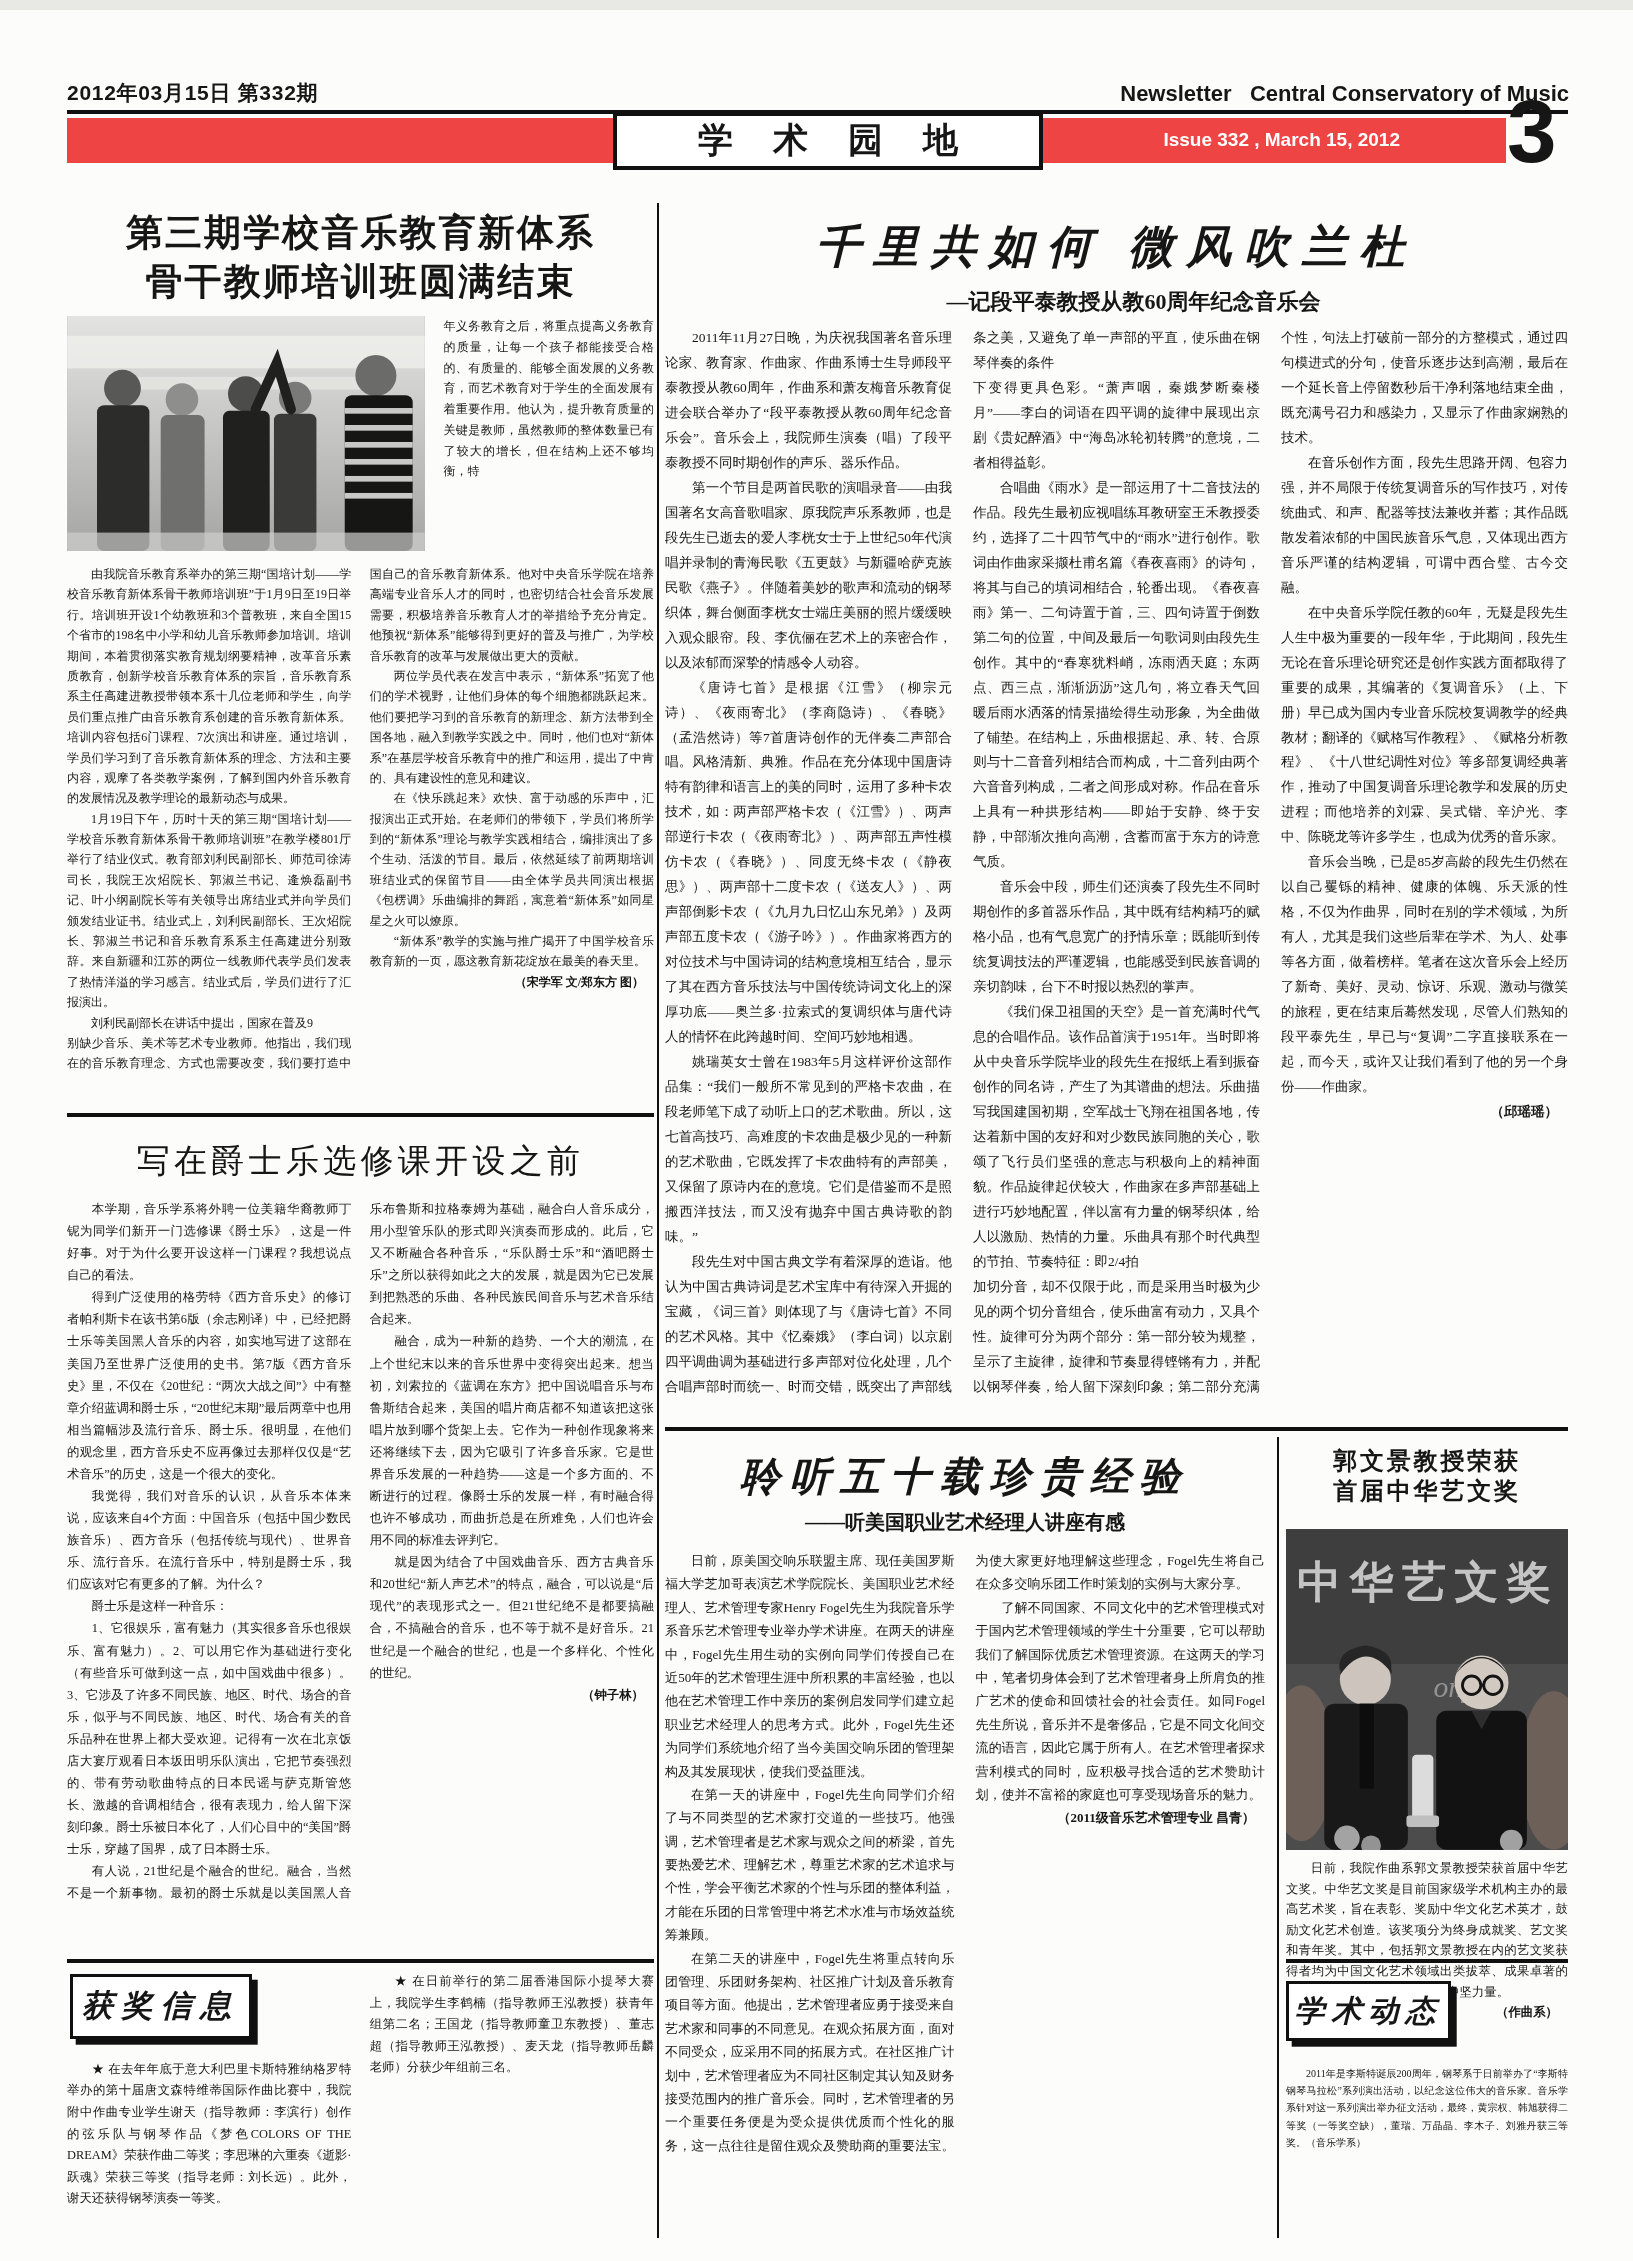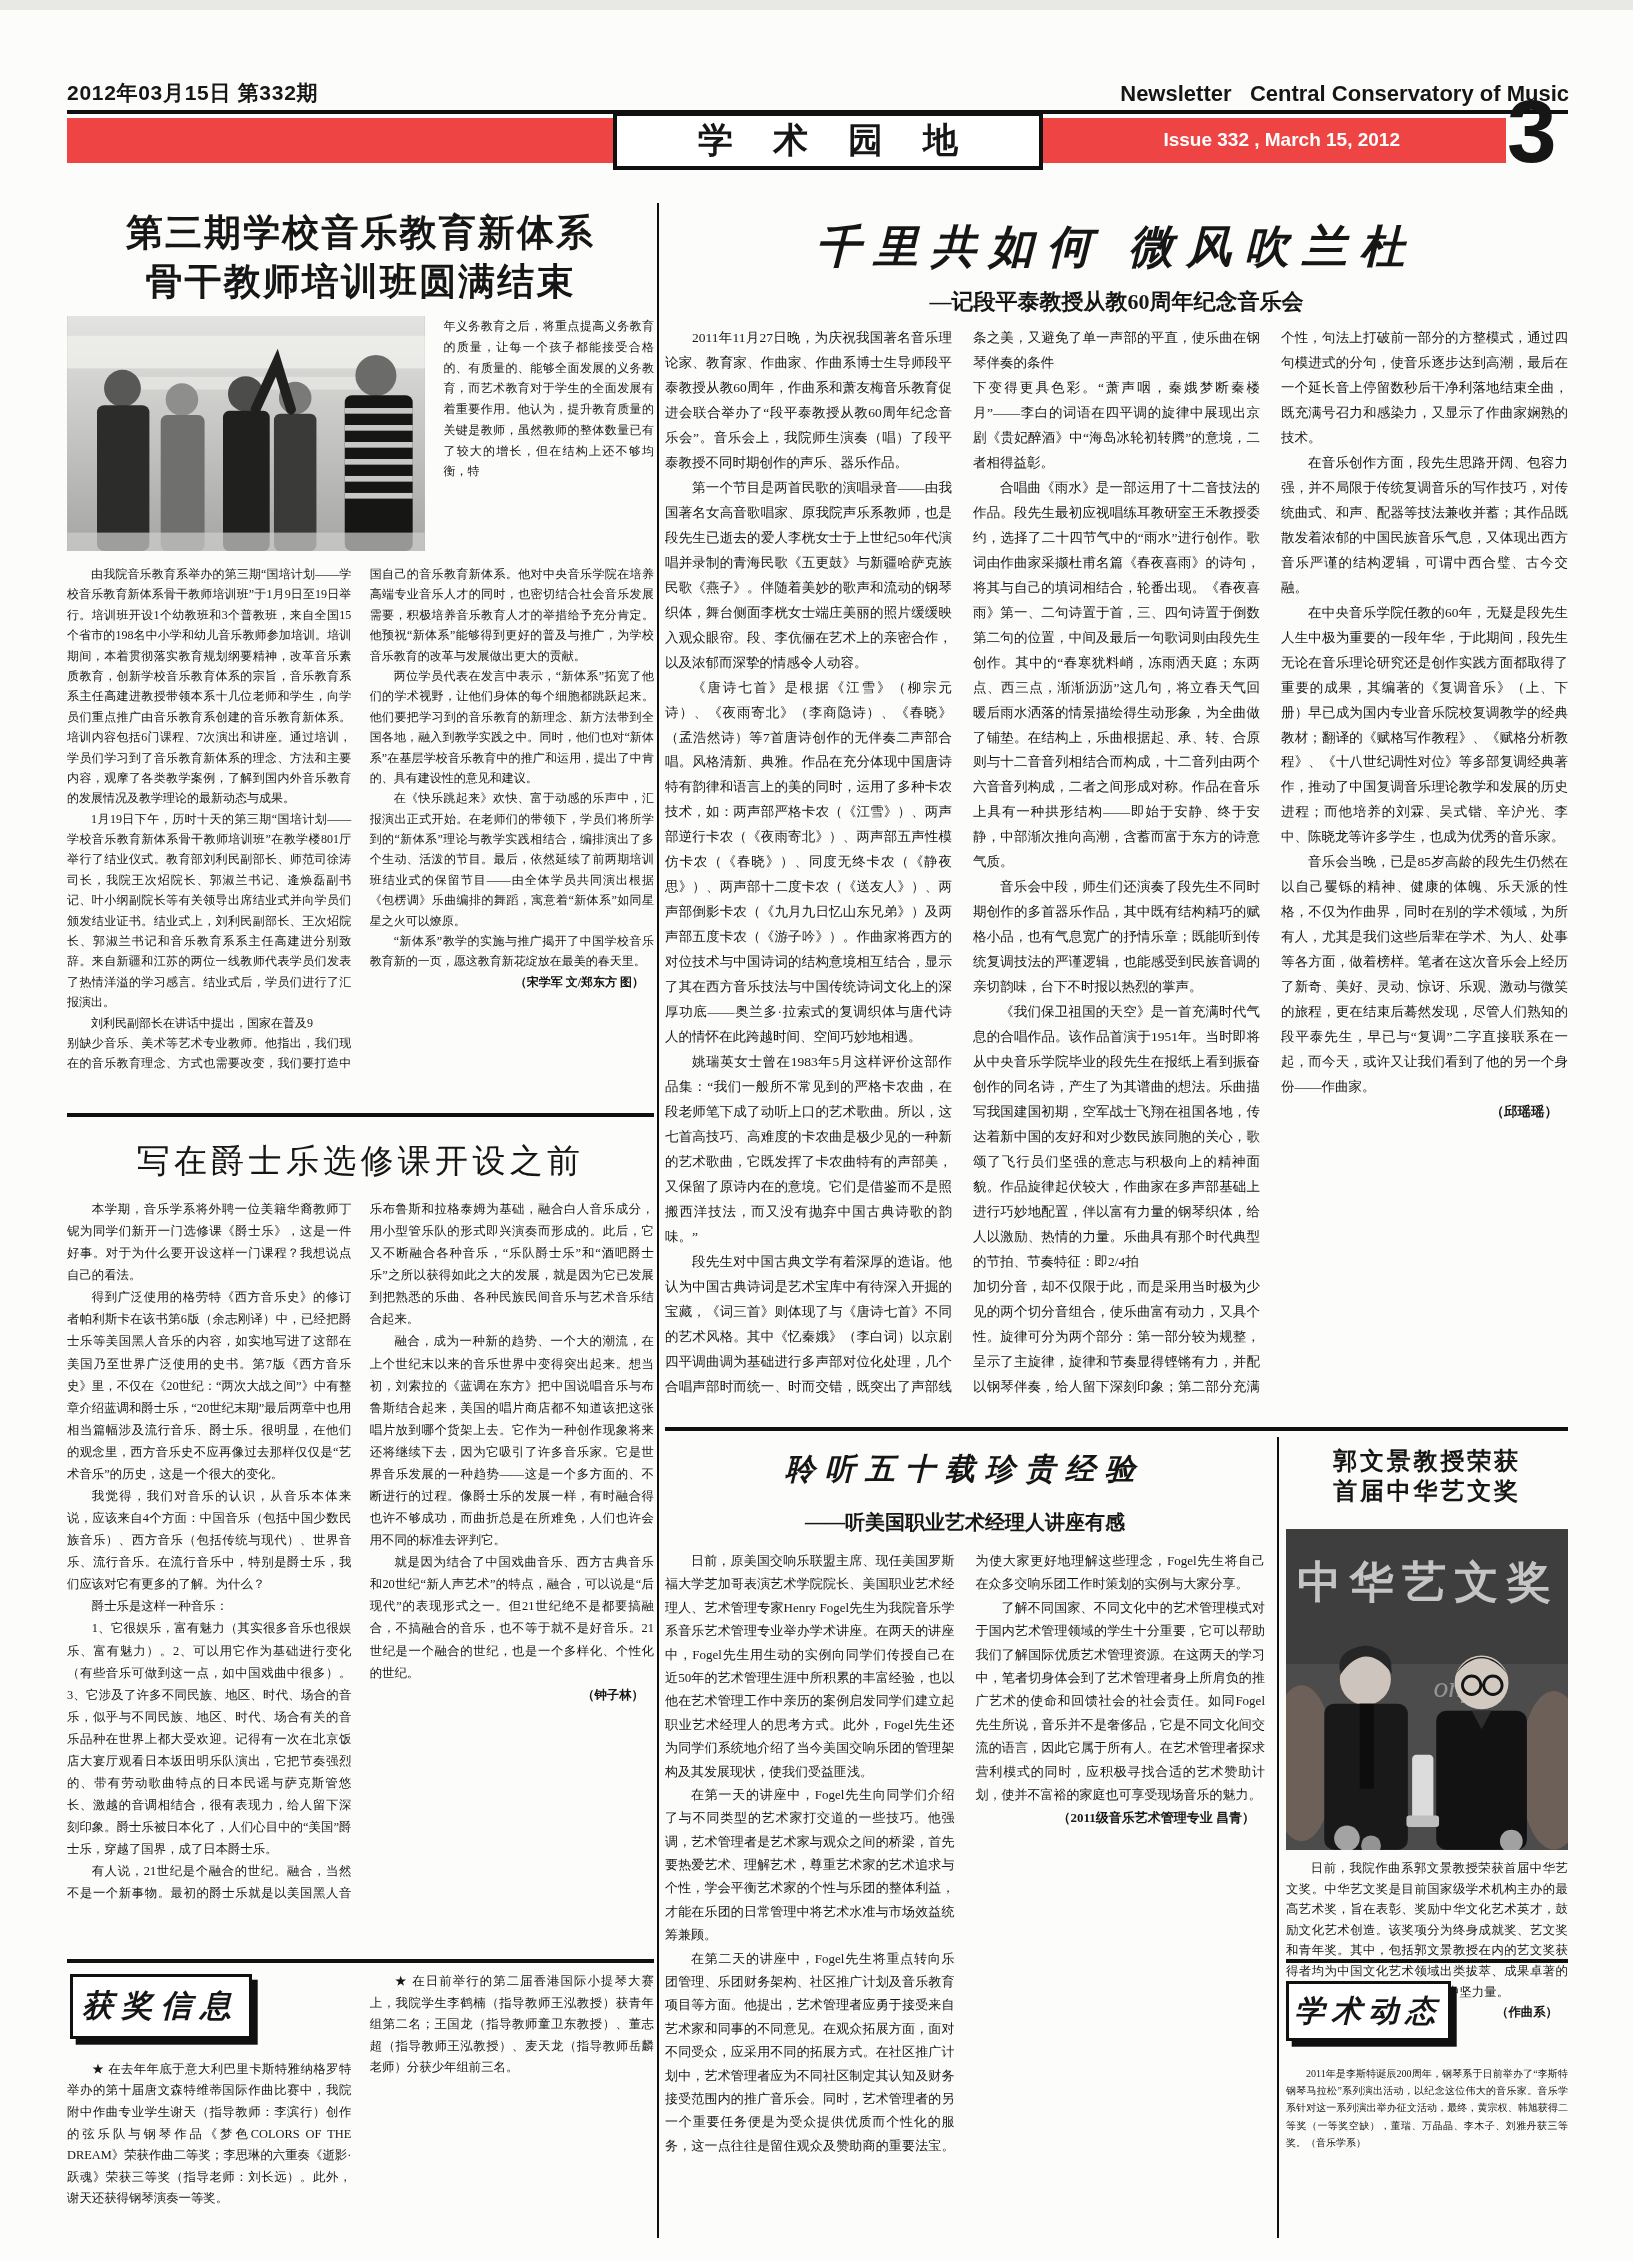--- a/index.html
+++ b/index.html
@@ -35,26 +35,26 @@
   
   .jz-head{left:67px;top:1129px;width:587px;text-align:center;font-weight:normal;font-size:33px;letter-spacing:4.3px}
   .jz-cols{left:67px;top:1188px;width:587px;height:728px;column-count:2;column-gap:18.4px;column-fill:auto;font-size:12.4px;line-height:1.78}
   .rule-b{left:67px;top:1949px;width:587px}
   
   .aw-flow{left:67px;top:1961px;width:587px;height:267px;column-count:2;column-gap:18.4px;column-fill:auto;font-size:12.4px;line-height:1.74}
   .info-box{width:182px;height:65px;border:3.5px solid #101010;box-shadow:5.7px 5.7px 0 #101010;margin:2.8px 0 20px 2.8px;
             display:flex;align-items:center;justify-content:center;font-weight:bold;font-style:italic;font-size:31px;letter-spacing:8.5px;background:#fff}
   
   .a2-head{left:665px;top:207px;width:903px;text-align:center;font-weight:bold;font-style:italic;font-size:45px;letter-spacing:12.8px}
-  .a2-sub{left:665px;top:277px;width:903px;text-align:center;font-weight:bold;font-size:22px}
+  .a2-sub{left:682px;top:277px;width:903px;text-align:center;font-weight:bold;font-size:22px}
   .a2-cols{left:665px;top:316px;width:903px;height:1092px;column-count:3;column-gap:21px;column-fill:auto;font-size:13.5px;line-height:1.85}
   .rule-c{left:665px;top:1417px;width:903px}
   .cdiv{left:657px;top:193px;height:2035px}
   
-  .lc-head{left:665px;top:1439px;width:600px;text-align:center;font-weight:bold;font-style:italic;font-size:30px;letter-spacing:10px}
+  .lc-head{left:665px;top:1439px;width:600px;text-align:center;font-weight:bold;font-style:italic;font-size:40px;letter-spacing:10px}
   .lc-sub{left:665px;top:1499px;width:600px;text-align:center;font-weight:bold;font-size:20px}
   .lc-cols{left:665px;top:1539px;width:600px;height:617px;column-count:2;column-gap:21px;column-fill:auto;font-size:13px;line-height:1.8}
   .vdiv2{left:1277px;top:1427px;height:801px}
   
   .guo-head{left:1286px;top:1437px;width:282px;text-align:center;font-weight:bold;font-size:24px;line-height:1.24;letter-spacing:2.8px}
   .guo-photo{left:1286px;top:1519px;width:282px;height:321px;background:#4a4a4a}
   .guo-text{left:1286px;top:1848px;width:282px;font-size:12.4px;line-height:1.66}
   .rule-d{left:1286px;top:1949px;width:282px}
   .acad-box{left:1286px;top:1971px;width:165px;height:60px;border:3.5px solid #101010;box-shadow:5.7px 5.7px 0 #101010;background:#fff;
             display:flex;align-items:center;justify-content:center;font-weight:bold;font-style:italic;font-size:30px;letter-spacing:7px}

